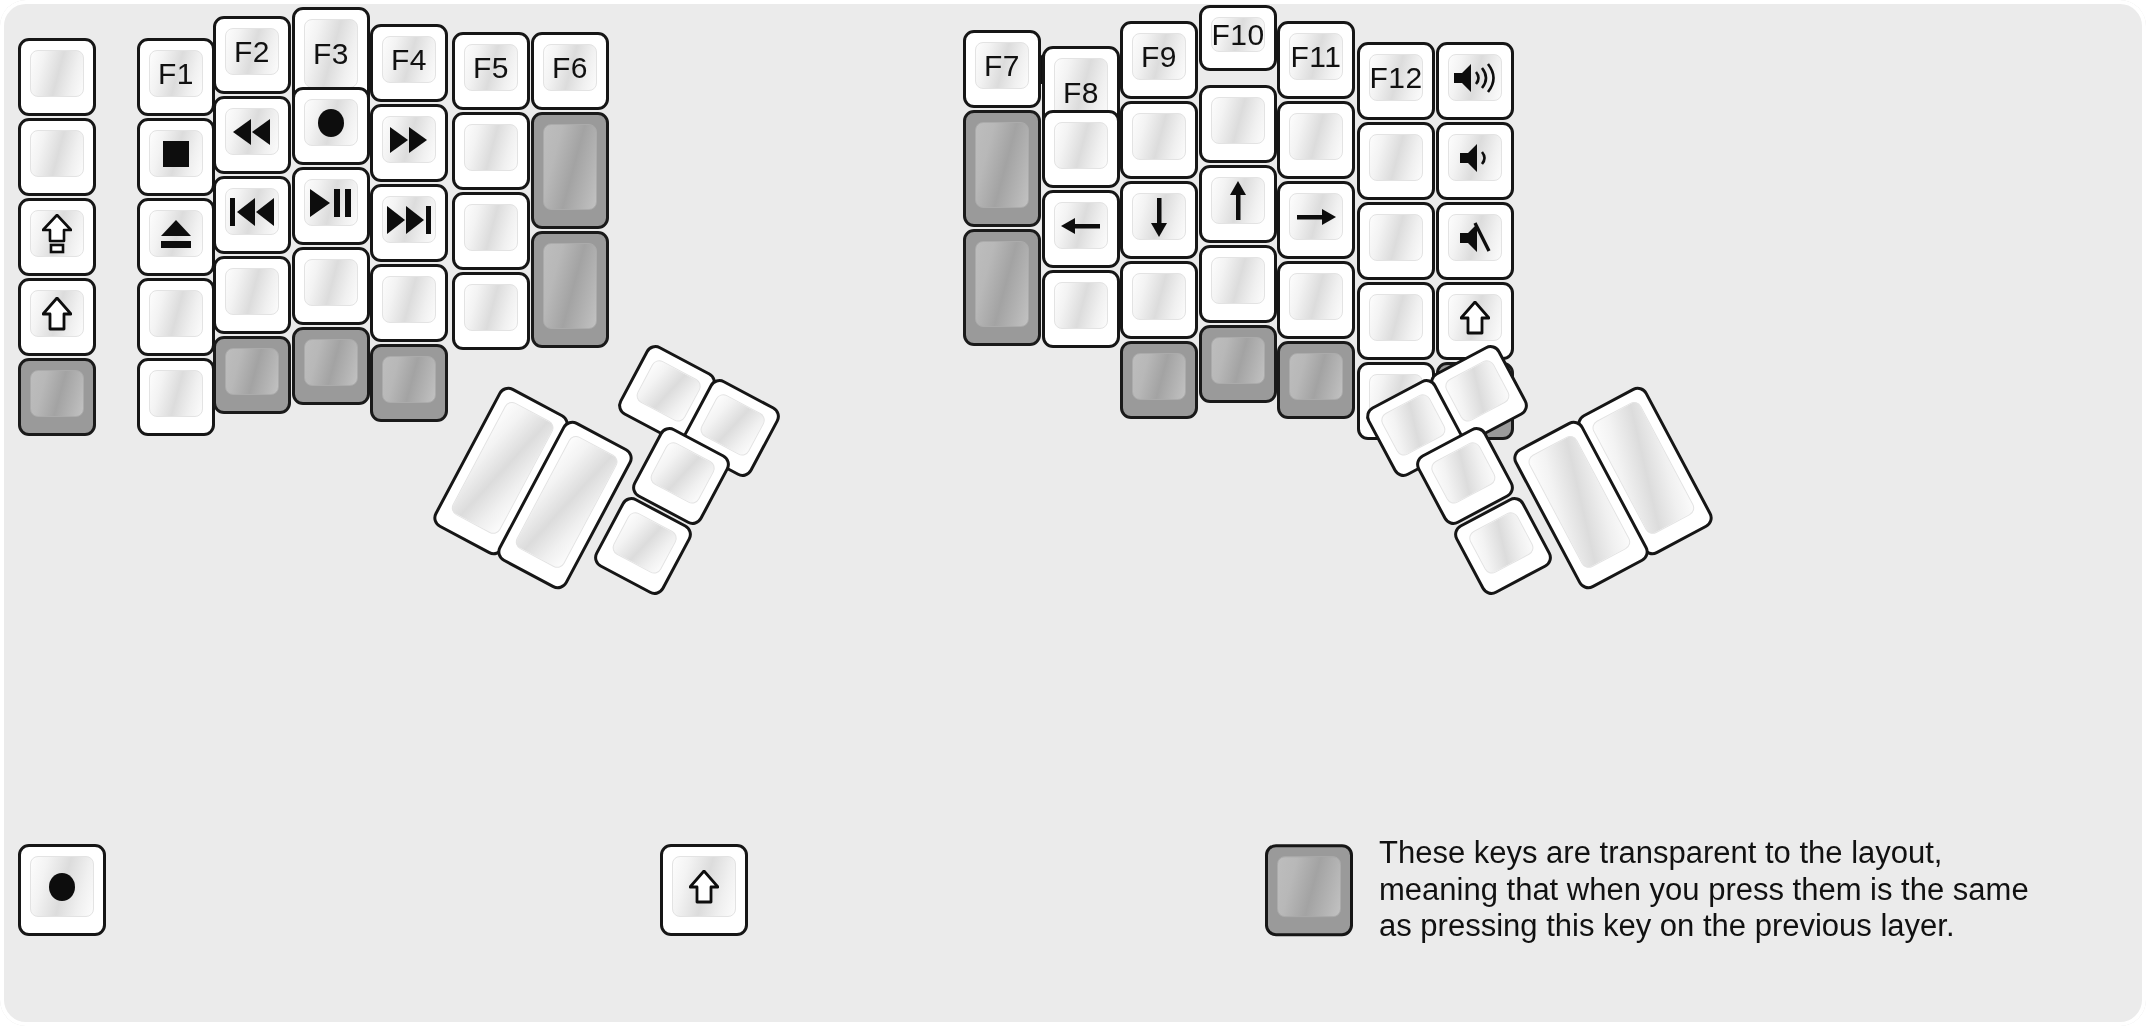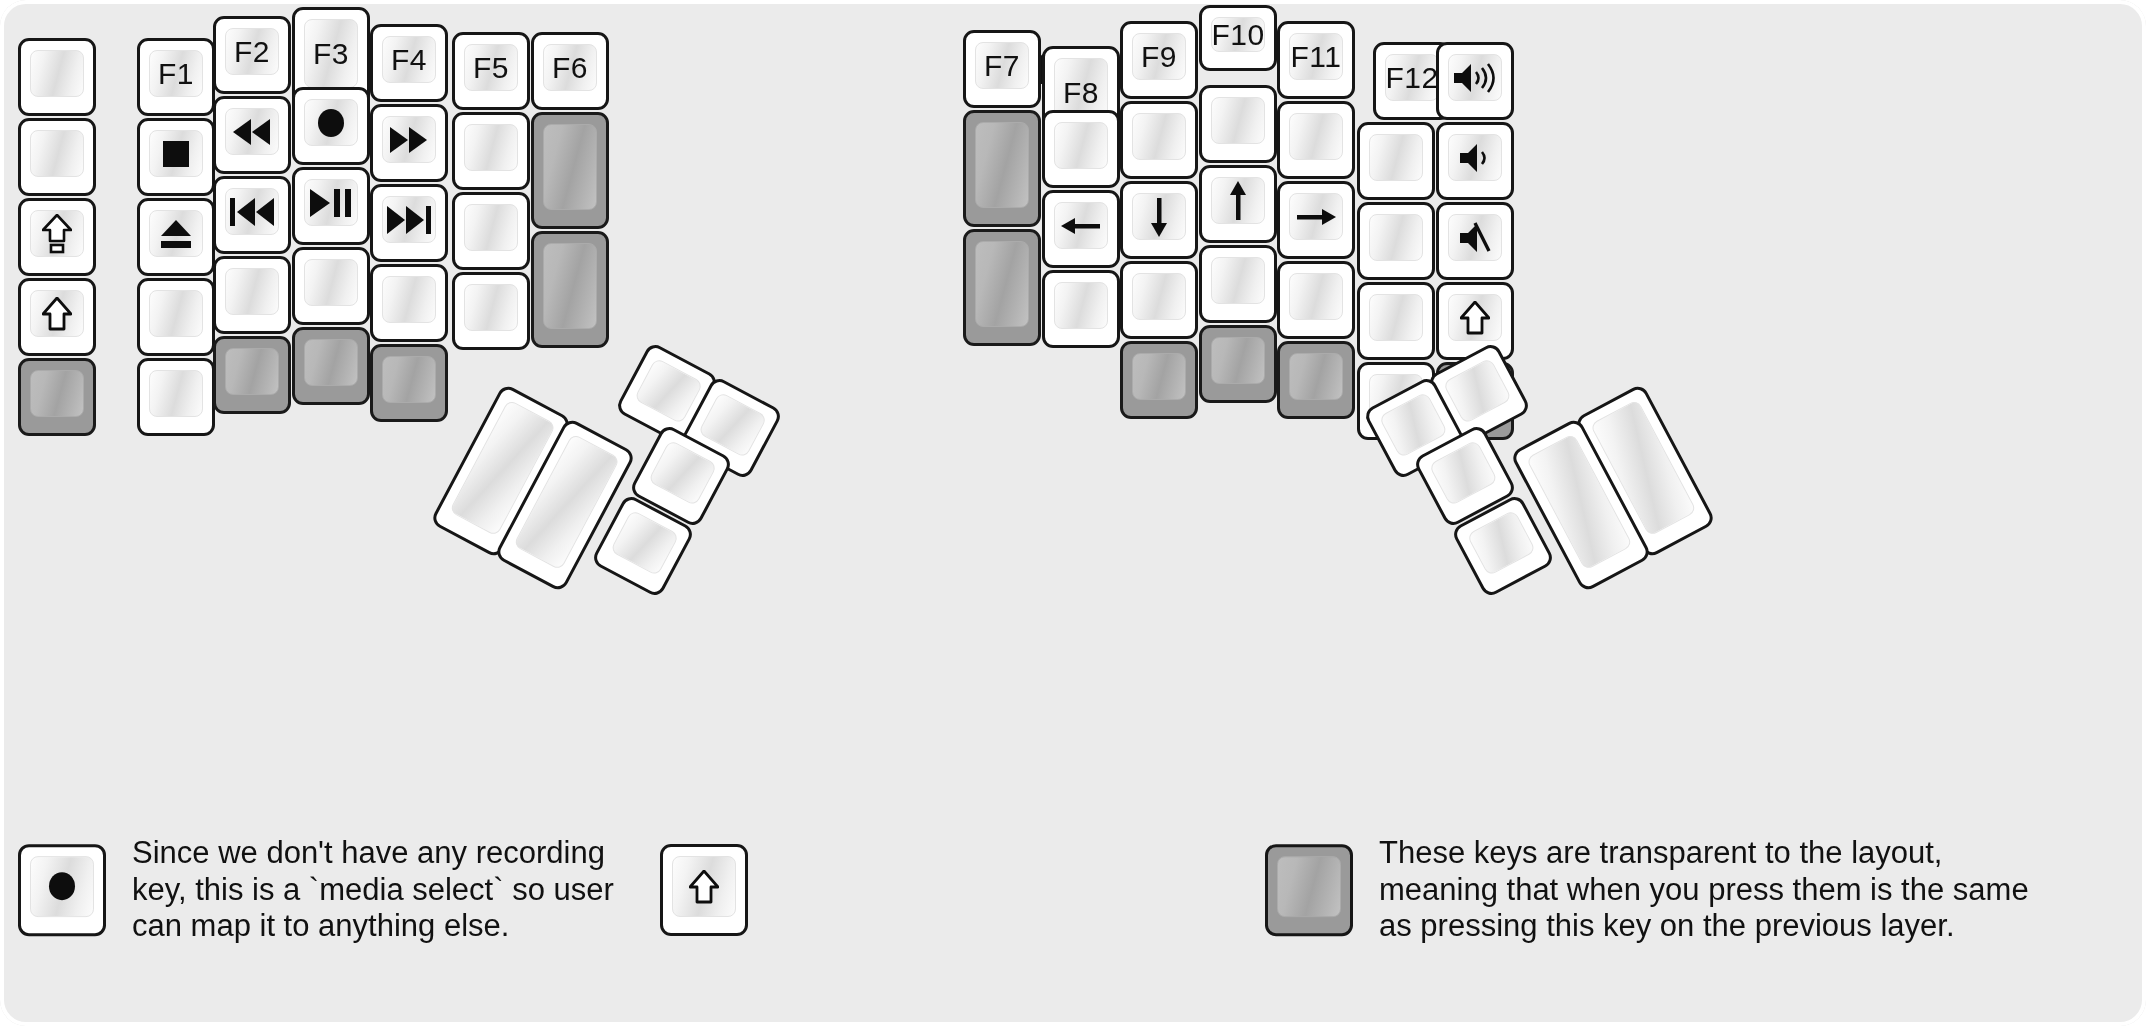--- a/index.html
+++ b/index.html
@@ -404,21 +404,21 @@
             </svg>
           </span>
         </div>
       </div>
       <div class="key" style="left: 1277px; top: 261px; width: 78px; height: 78px;">
         <div class="cap"></div>
       </div>
       <div class="key trans" style="left: 1277px; top: 341px; width: 78px; height: 78px;">
         <div class="cap"></div>
       </div>
-      <div class="key" style="left: 1357px; top: 42px; width: 78px; height: 78px; margin-left: 16px;">
+      <div class="key" style="left: 1357px; top: 42px; width: 78px; height: 78px;">
         <div class="cap">
           <span class="lbl">F12</span>
         </div>
       </div>
       <div class="key" style="left: 1357px; top: 122px; width: 78px; height: 78px;">
         <div class="cap"></div>
       </div>
       <div class="key" style="left: 1357px; top: 202px; width: 78px; height: 78px;">
         <div class="cap"></div>
       </div>
@@ -495,23 +495,20 @@
       <div class="legend-item" style="left: 18px; top: 890px; transform: translateY(-50%);">
         <div class="legend-key">
           <div class="cap">
             <span class="glyph">
               <svg width="30" height="30" viewBox="0 0 30 30" xmlns="http://www.w3.org/2000/svg">
                 <ellipse cx="15" cy="15" rx="13" ry="14" fill="#0d0d0d"></ellipse>
               </svg>
             </span>
           </div>
         </div>
-        <div class="legend-text">Since we don't have any recording
-key, this is a `media select` so user
-can map it to anything else.</div>
       </div>
       <div class="legend-item" style="left: 660px; top: 890px; transform: translateY(-50%);">
         <div class="legend-key">
           <div class="cap">
             <span class="glyph">
               <svg width="30" height="34" viewBox="0 0 30 34" xmlns="http://www.w3.org/2000/svg">
                 <path d="M15 1 L29 17 L22 17 L22 32 L8 32 L8 17 L1 17 Z" fill="#fff" stroke="#0d0d0d" stroke-width="2.8" stroke-linejoin="round"></path>
               </svg>
             </span>
           </div>

